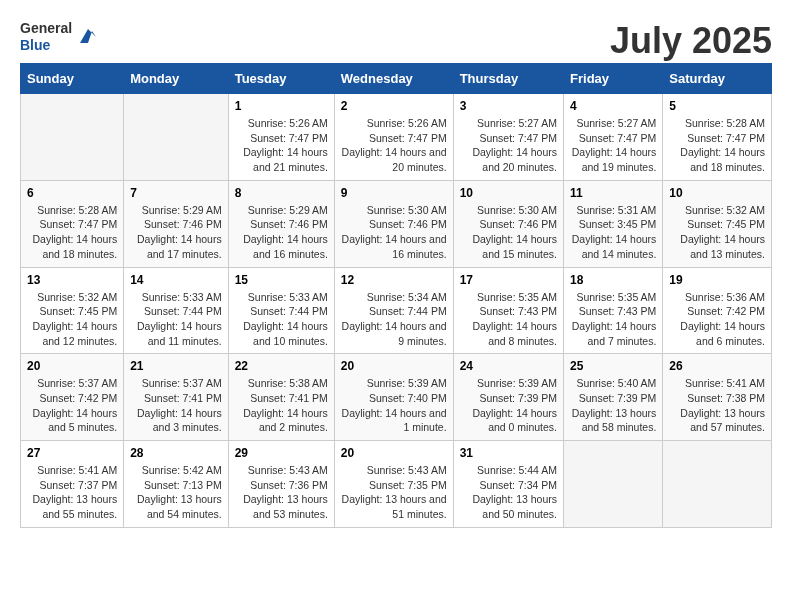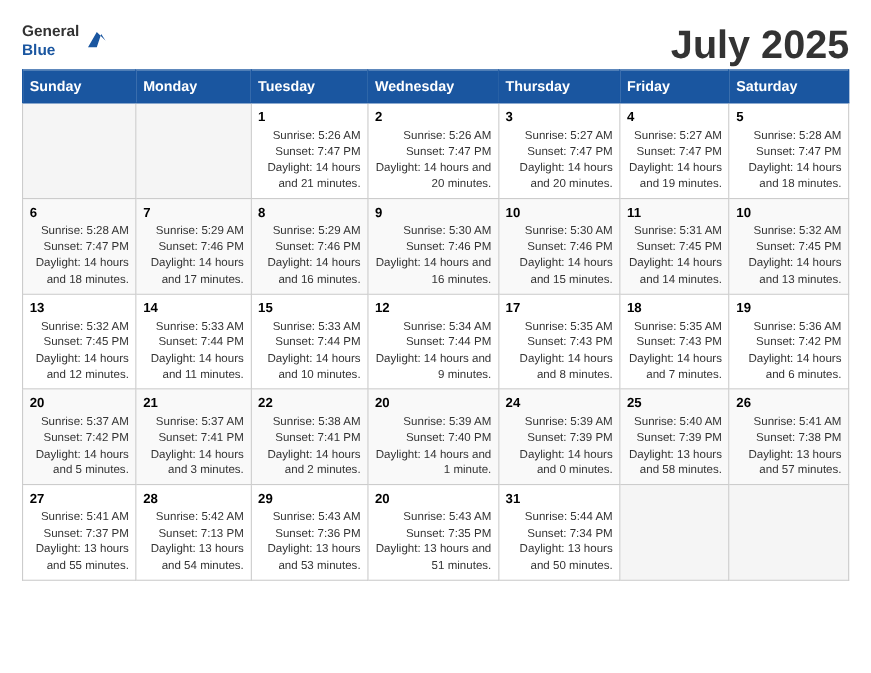--- a/index.html
+++ b/index.html
@@ -179,21 +179,21 @@
         </td>
         <td>
           <span class="day-num">10</span>
           <div class="cell-info" style="white-space: pre-line;">Sunrise: 5:30 AM
 Sunset: 7:46 PM
 Daylight: 14 hours and 15 minutes.</div>
         </td>
         <td>
           <span class="day-num">11</span>
           <div class="cell-info" style="white-space: pre-line;">Sunrise: 5:31 AM
-Sunset: 7:45 PM
+Sunset: 3:45 PM
 Daylight: 14 hours and 14 minutes.</div>
         </td>
         <td>
           <span class="day-num">10</span>
           <div class="cell-info" style="white-space: pre-line;">Sunrise: 5:32 AM
 Sunset: 7:45 PM
 Daylight: 14 hours and 13 minutes.</div>
         </td>
       </tr>
       <tr>

